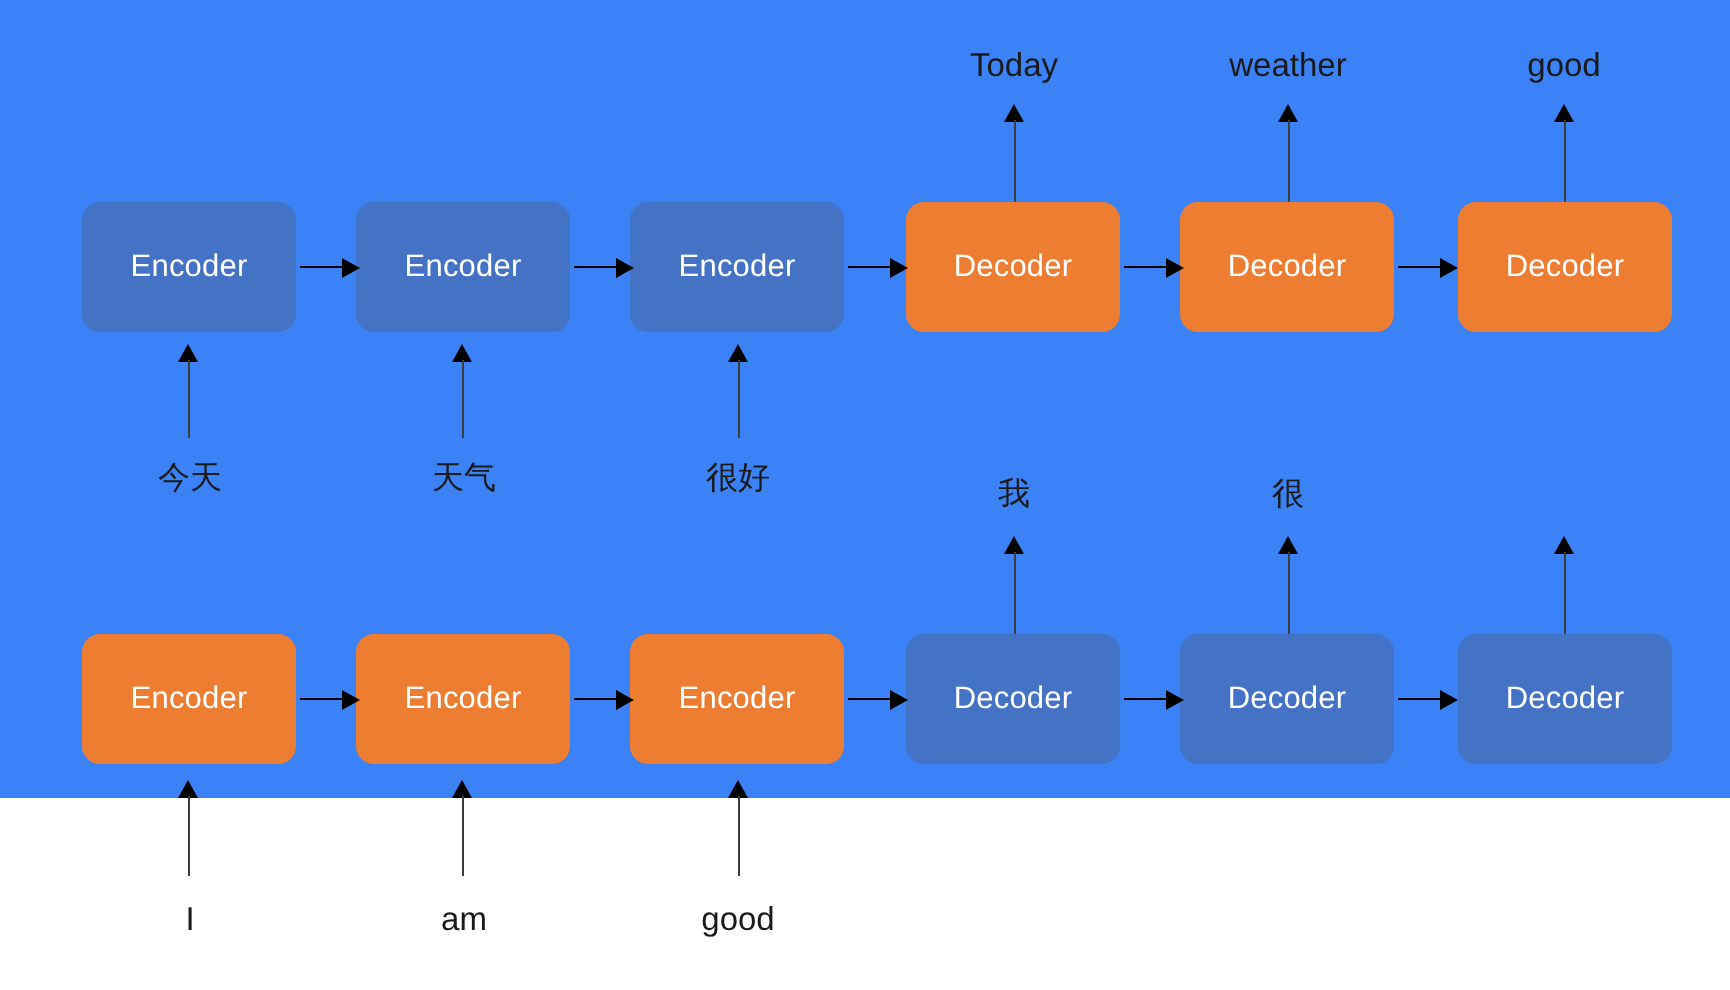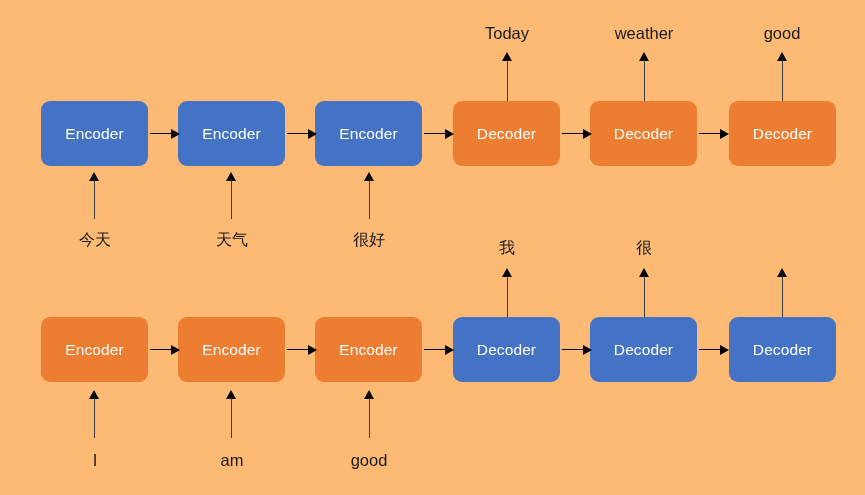--- a/index.html
+++ b/index.html
@@ -9,22 +9,22 @@
   }
   body {
     width: 865px;
     height: 495px;
     font-family: "Liberation Sans", "DejaVu Sans", sans-serif;
     overflow: hidden;
   }
   #canvas {
     position: relative;
     width: 865px;
-    height: 495px;
-    background: #fdba74;
+    height: 399px;
+    background: #3b82f6;
   }
 
   
   .block {
     position: absolute;
     width: 107px;
     height: 65px;
     border-radius: 9px;
     display: flex;
     align-items: center;

